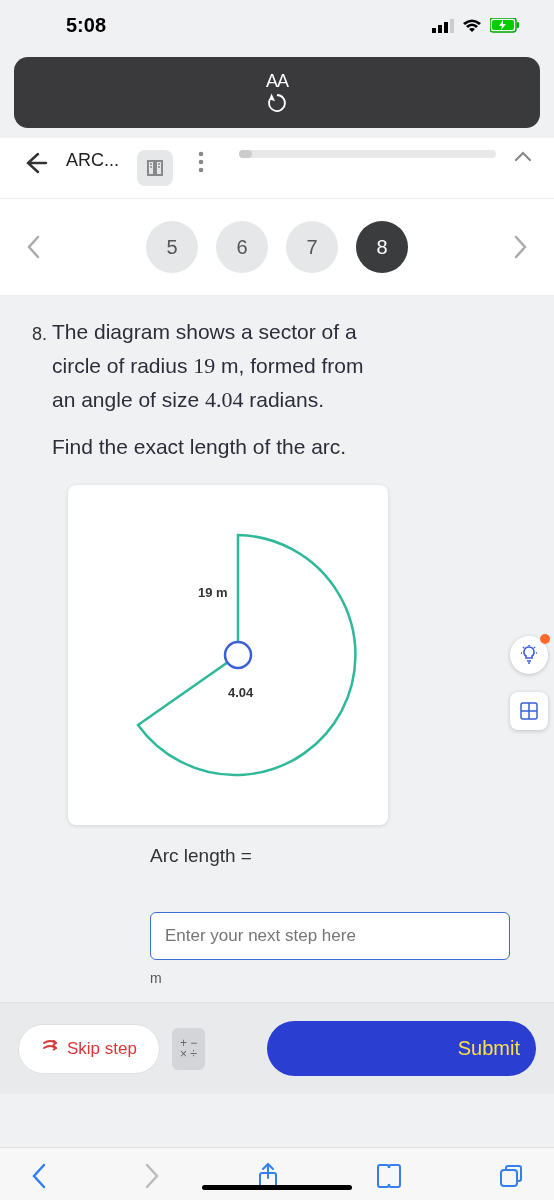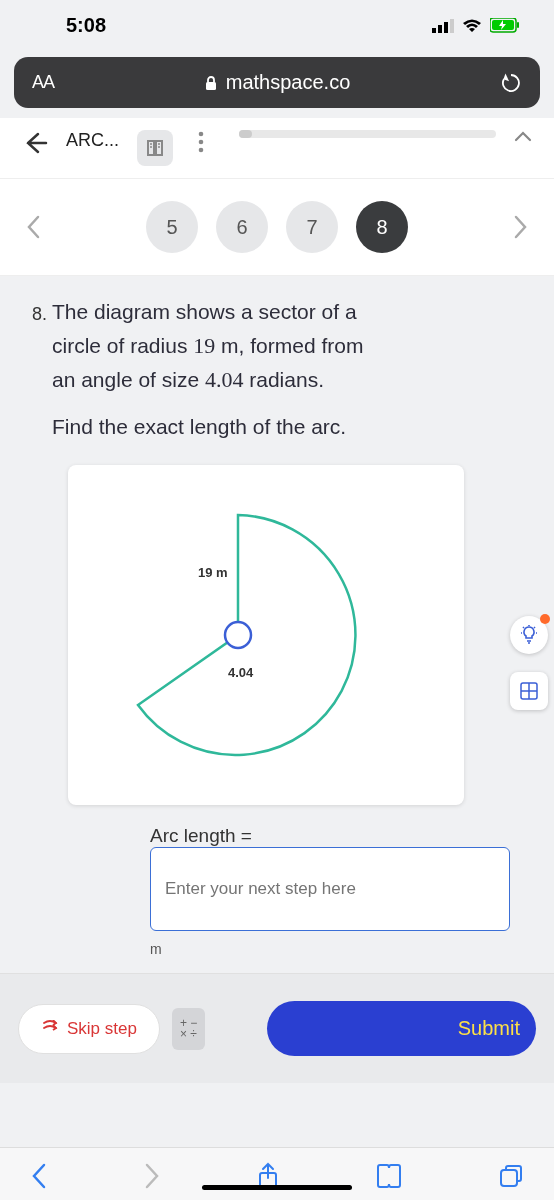--- a/index.html
+++ b/index.html
@@ -1,54 +1,54 @@
 <!DOCTYPE html>
 <html><head>
 <meta charset="utf-8">
 <style>
 * { margin: 0; padding: 0; box-sizing: border-box; font-family: -apple-system, BlinkMacSystemFont, sans-serif; }
 body { width: 554px; height: 1200px; background: #f0f1f3; position: relative; overflow: hidden; }
 
 .status-bar { display: flex; justify-content: space-between; align-items: center; padding: 14px 34px 10px; font-size: 20px; font-weight: 600; margin-left: 32px; }
 .status-right { display: flex; gap: 8px; align-items: center; }
 
-.url-bar { margin: 10px 14px; background: #3a3a3c; border-radius: 14px; padding: 14px 18px; display: flex; align-items: center; justify-content: space-between; color: #fff; }
+.url-bar { margin: 10px 14px; background: #3a3a3c; border-radius: 14px; padding: 14px 18px; display: flex; align-items: center; justify-content: space-between; color: #fff; flex-direction: column; }
 .url-center { display: flex; align-items: center; gap: 8px; flex: 1; justify-content: center; font-size: 20px; }
 .url-left { font-size: 18px; letter-spacing: -1px; }
 
 .page-area { background: #fff; }
 .top-row { display: flex; align-items: flex-start; padding: 12px 22px; gap: 18px; border-bottom: 1px solid #eee; }
 .title-row { font-size: 18px; color: #222; flex-shrink: 0; }
 .prog-track { flex:1; height: 8px; background: #e8e8e8; border-radius: 6px; margin-left: 10px; }
 .prog-fill { height: 100%; width: 5%; background: #ccc; border-radius: 6px; }
 
 .pager { display: flex; align-items: center; justify-content: space-between; padding: 22px 20px; background: #fff; border-bottom: 1px solid #eee; }
 .pager-nums { display: flex; gap: 18px; }
 .pnum { width: 52px; height: 52px; border-radius: 50%; background: #e6e7e9; display: flex; align-items: center; justify-content: center; font-size: 20px; color: #555; }
 .pnum.active { background: #3a3c3e; color: #fff; }
 .pager-arrow { font-size: 26px; color: #999; padding: 0 6px; }
 
 .content { background: #f0f1f3; padding: 20px 20px 10px; position: relative; }
 .qnum { font-size: 18px; color: #333; position: absolute; left: 32px; top: 28px; }
 .qtext { margin-left: 32px; font-size: 21px; color: #2d2d3a; line-height: 1.55; }
 .qtext .math { font-family: Georgia, serif; font-size: 22px; }
 
-.diagram-card { margin: 22px 0 0 48px; width: 396px; height: 340px; background: #fff; border-radius: 8px; box-shadow: 0 1px 4px rgba(0,0,0,0.12); position: relative; }
+.diagram-card { margin: 22px 0 0 48px; width: 320px; height: 340px; background: #fff; border-radius: 8px; box-shadow: 0 1px 4px rgba(0,0,0,0.12); position: relative; }
 .diag-label { position: absolute; font-size: 13px; color: #333; font-weight: 600; }
 
 .side-tools { position: absolute; right: 6px; top: 340px; display: flex; flex-direction: column; gap: 18px; }
 .tool { width: 38px; height: 38px; border-radius: 50%; background: #fff; box-shadow: 0 1px 4px rgba(0,0,0,0.2); display: flex; align-items: center; justify-content: center; position: relative; }
 .tool .dot { position: absolute; top: -2px; right: -2px; width: 10px; height: 10px; background: #ff6a2b; border-radius: 50%; }
 
 .answer-area { margin: 20px 0 0 130px; }
 .ans-label { font-size: 19px; color: #333; margin-bottom: 0; }
-.ans-input { width: 360px; padding: 31px 14px; border: 1.5px solid #3b6fd6; border-radius: 6px; font-size: 17px; color: #999; background: #fff; }
+.ans-input { width: 360px; padding: 13px 14px; border: 1.5px solid #3b6fd6; border-radius: 6px; font-size: 17px; color: #999; background: #fff; margin-top: 45px; }
 .unit { font-size: 14px; color: #555; margin-top: 10px; display: block; }
 
-.action-bar { margin-top: 6px; padding: 27px 18px; background: #e9eaec; display: flex; align-items: center; gap: 12px; border-top: 1px solid #e0e0e0; }
+.action-bar { margin-top: 6px; padding: 18px 18px; background: #e9eaec; display: flex; align-items: center; gap: 12px; border-top: 1px solid #e0e0e0; }
 .skip-btn { background: #fff; border: 1px solid #e0e0e0; border-radius: 30px; padding: 14px 22px; font-size: 17px; color: #d93636; display: flex; align-items: center; gap: 8px; }
 .submit-btn { flex: 1; background: #2a3fd1; border-radius: 30px; padding: 16px; font-size: 20px; color: #fde047; text-align: right; margin-left: 50px; }
 
 .browser-bar { position: absolute; bottom: 0; left: 0; right: 0; background: #f7f7f8; border-top: 1px solid #ddd; padding: 14px 30px 10px; display: flex; justify-content: space-between; align-items: center; }
 .home-ind { position: absolute; bottom: 10px; left: 50%; transform: translateX(-50%); width: 150px; height: 5px; background: #000; border-radius: 3px; }
 
 svg { display: block; }
 .icon-btn { background: #e6e7e9; border-radius: 8px; width: 36px; height: 36px; display: flex; align-items: center; justify-content: center; }
 </style>
 </head>
@@ -76,29 +76,20 @@
           <rect x="2" y="2" width="22" height="10" rx="2" fill="#0c0"></rect>
           <rect x="27" y="4" width="2" height="6" rx="1" fill="#0a0"></rect>
           <path d="M13 2 L9 8 L12 8 L11 12 L16 6 L13 6 Z" fill="#fff"></path>
         </svg>
       </span>
   </div>
 </div>
 
 <div class="url-bar">
   <span class="url-left">AA</span>
-  <div class="url-center">
-    <span>
-        <svg width="14" height="16" viewBox="0 0 14 16">
-          <rect x="2" y="7" width="10" height="8" rx="1.5" fill="#fff"></rect>
-          <path d="M4 7 V5 a3 3 0 0 1 6 0 V7" fill="none" stroke="#fff" stroke-width="1.8"></path>
-        </svg>
-      </span>
-    <span>mathspace.co</span>
-  </div>
   <span>
       <svg width="22" height="22" viewBox="0 0 22 22">
         <path d="M11 3 a8 8 0 1 1 -7 4" fill="none" stroke="#fff" stroke-width="1.8"></path>
         <path d="M4 2 L4 8 L10 8 Z" fill="#fff" transform="rotate(20 6 6)"></path>
       </svg>
     </span>
 </div>
 
 <div class="page-area">
 

